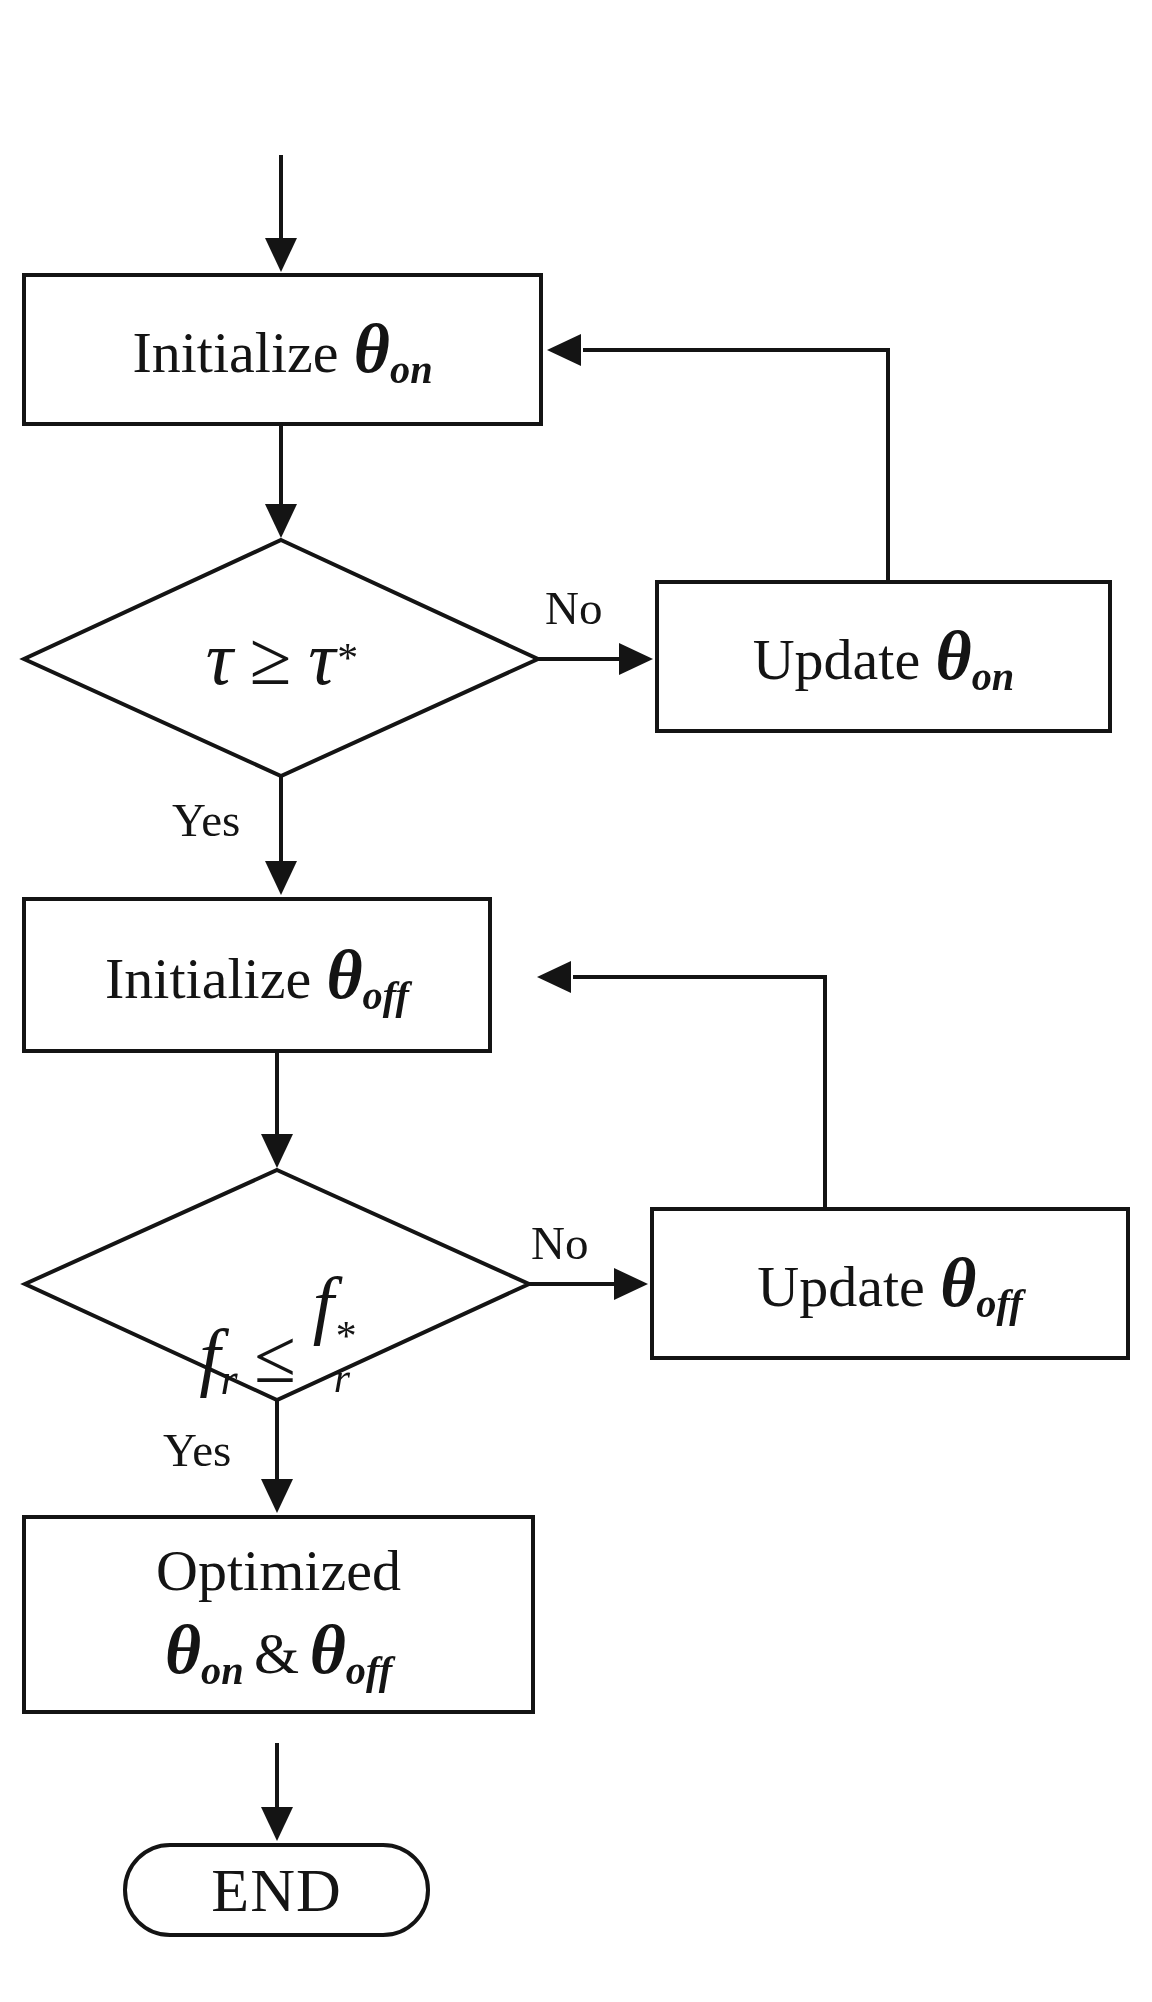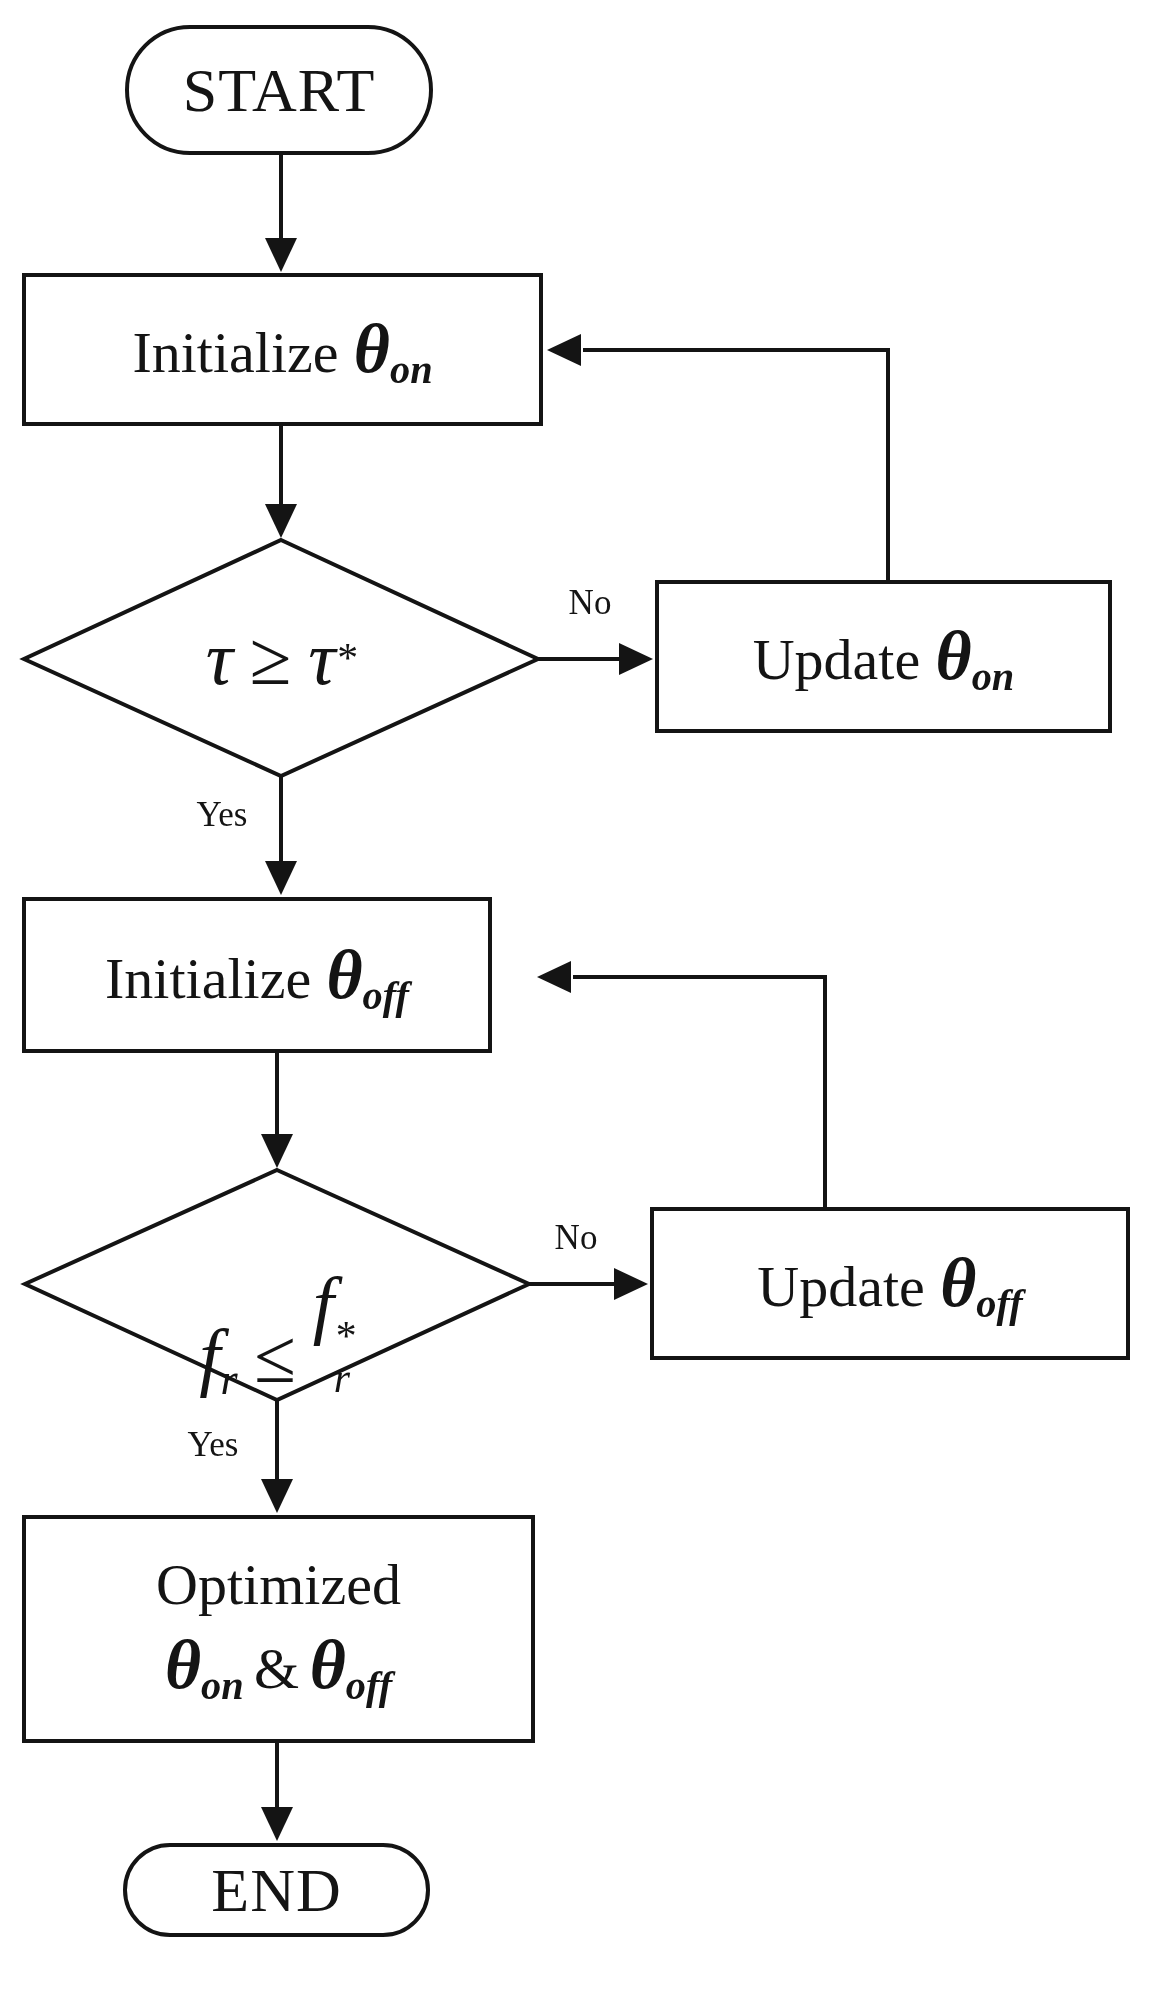--- a/index.html
+++ b/index.html
@@ -68,23 +68,22 @@
     justify-content: center;
     font-size: 0.55em;
     line-height: 1.0;
     vertical-align: -0.5em;
   }
   .scripts .s-sup { display: block; }
   .scripts .s-sub { display: block; font-style: italic; }
 
   .edge-label {
     position: absolute;
-    font-size: 35px;
+    font-size: 47px;
     line-height: 1;
-    text-align: center;
     white-space: nowrap;
   }
   .opt-line2 { display: block; }
   .opt-line2 .amp { font-style: normal; margin: 0 0.18em; }
 </style>
 </head>
 <body>
 
 <div class="canvas">
 
@@ -117,23 +116,20 @@
     <path class="edge" d="M277,1400 L277,1481"></path>
     <polygon class="arrowhead" points="261,1479 293,1479 277,1513"></polygon>
 
     <path class="edge" d="M277,1743 L277,1809"></path>
     <polygon class="arrowhead" points="261,1807 293,1807 277,1841"></polygon>
 
     <polygon class="dshape" points="281,540 538,659 281,776 24,659"></polygon>
     <polygon class="dshape" points="277,1170 529,1284 277,1400 25,1284"></polygon>
   </svg>
 
-  <div class="node terminal" style="left:125px; top:25px; width:308px; height:130px;">
-    <span class="terminal-label">START</span>
-  </div>
 
   <div class="node" style="left:22px; top:273px; width:521px; height:153px;">
     <span class="node-label"><span>Initialize</span><span class="math"><span>θ</span><sub>on</sub></span></span>
   </div>
 
   <div class="diamond-label" style="left:24px; top:540px; width:514px; height:236px;">
     <span>τ</span>
       <span class="op">≥</span>
       <span>τ</span>
       <sup class="msup">*</sup>
@@ -153,21 +149,21 @@
       <span><span>f</span><span class="scripts">
           <span class="s-sup">*</span>
           <span class="s-sub">r</span>
         </span></span>
   </div>
 
   <div class="node" style="left:650px; top:1207px; width:480px; height:153px;">
     <span class="node-label"><span>Update</span><span class="math"><span>θ</span><sub>off</sub></span></span>
   </div>
 
-  <div class="node" style="left:22px; top:1515px; width:513px; height:228px;">
+  <div class="node" style="left:22px; top:1515px; width:513px; height:199px;">
     <span class="node-label">
       <span>Optimized</span>
       <span class="opt-line2"><span class="math" style="margin-left:0;"><span>θ</span><sub>on</sub></span><span class="amp">&amp;</span><span class="math" style="margin-left:0;"><span>θ</span><sub>off</sub></span></span>
     </span>
   </div>
 
   <div class="node terminal" style="left:123px; top:1843px; width:307px; height:94px;">
     <span class="terminal-label">END</span>
   </div>
 

